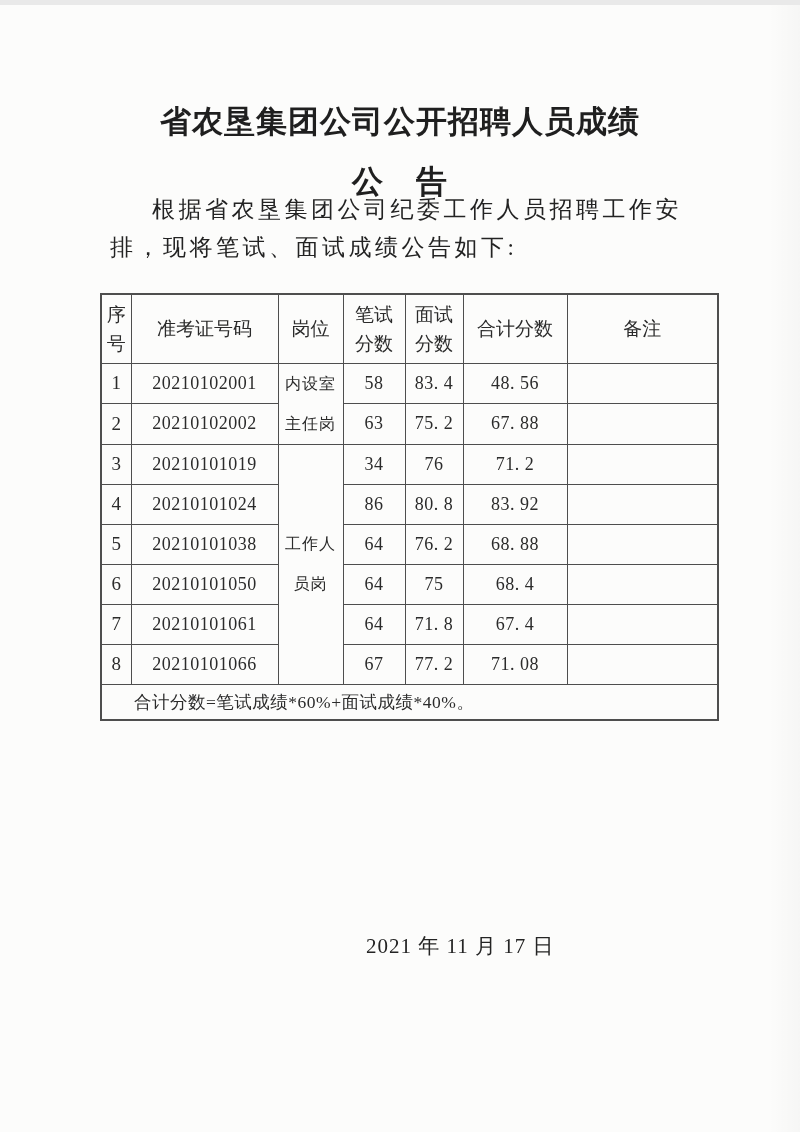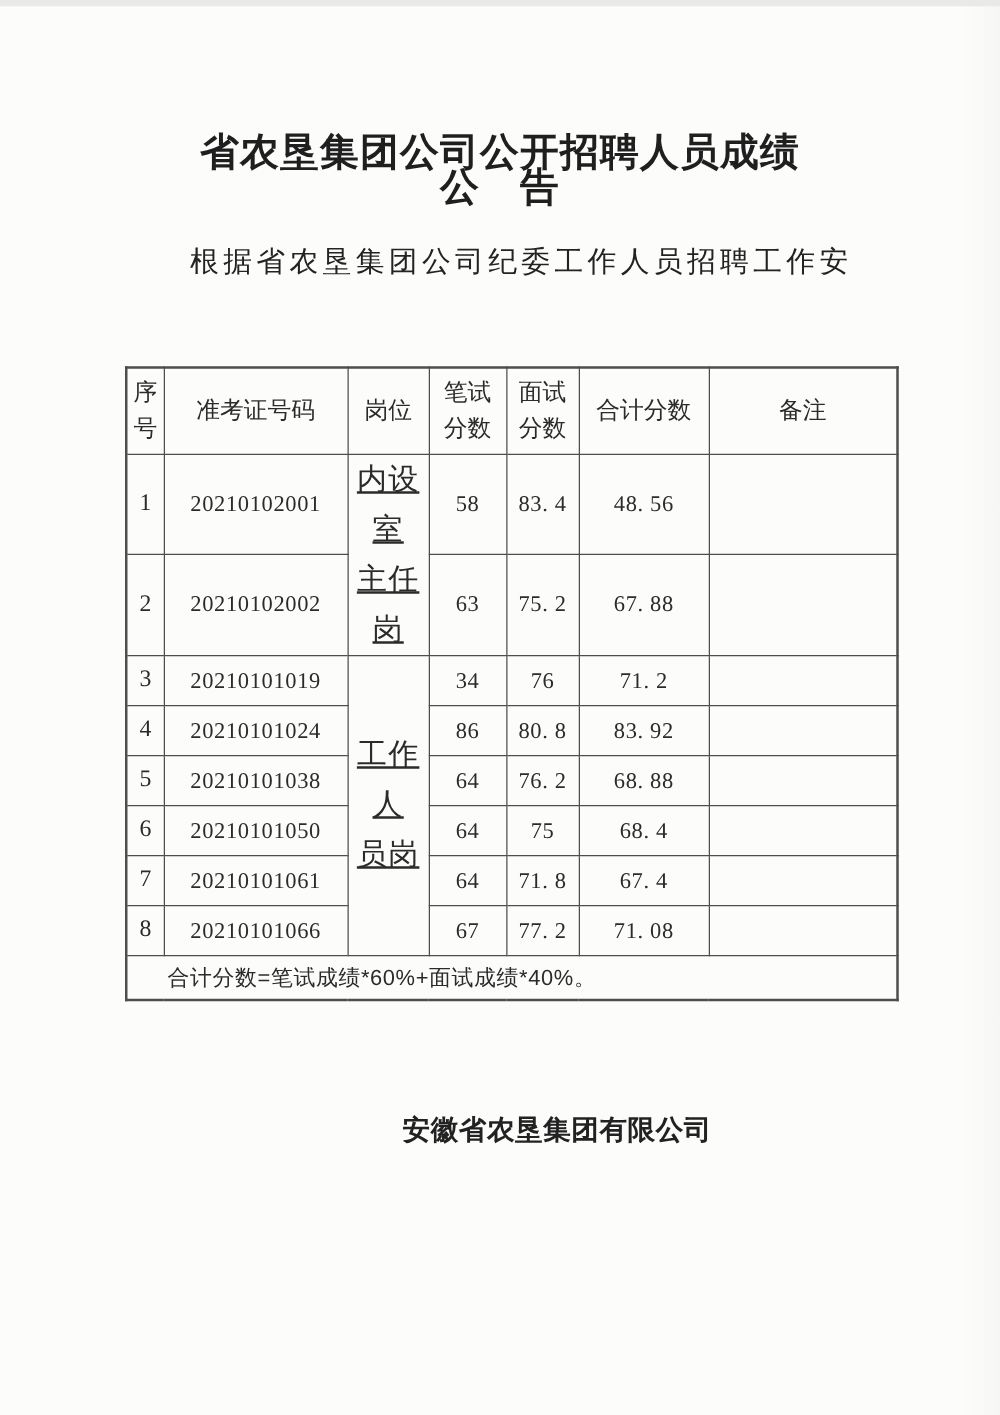--- a/index.html
+++ b/index.html
@@ -22,21 +22,21 @@
     left: 0;
     width: 100%;
     text-align: center;
     font-size: 31px;
     font-weight: 600;
     letter-spacing: 1px;
     color: #1f1f1f;
     font-family: "Liberation Serif", "DejaVu Serif", serif;
   }
   .doc-title.line1 { top: 96px; }
-  .doc-title.line2 { top: 124px; }
+  .doc-title.line2 { top: 156px; }
 
   .intro-line {
     position: absolute;
     font-size: 23px;
     letter-spacing: 3.5px;
     color: #232323;
     white-space: nowrap;
     font-family: Liberation Serif, serif;
   }
   .intro-line.line1 { top: 189px; left: 152px; }
@@ -75,31 +75,30 @@
     color: #2b2b2b;
   }
   .id-num, .score {
     font-size: 18px;
     color: #2b2b2b;
     letter-spacing: 0.5px;
     white-space: nowrap;
   }
   .pos-cell {
     font-family: "Liberation Sans", "DejaVu Sans", sans-serif;
-    font-size: 24px;
+    font-size: 16px;
     font-weight: 600;
     color: #2b2b2b;
     line-height: 40px;
     letter-spacing: 1px;
-    text-decoration: underline;
   }
   .note-cell {
     text-align: left !important;
     padding-left: 32px !important;
-    font-family: Liberation Sans, sans-serif;
+    font-family: Liberation Serif, serif;
     font-size: 17.5px;
     font-weight: 600;
     color: #2b2b2b;
     letter-spacing: 0.5px;
   }
 
   .signature {
     position: absolute;
     top: 884px;
     left: 322px;
@@ -123,20 +122,21 @@
 </style>
 </head>
 <body>
 
 <div class="page">
 
   <div class="doc-title line1">省农垦集团公司公开招聘人员成绩</div>
   <div class="doc-title line2">公　告</div>
 
   <div class="intro-line line1">根据省农垦集团公司纪委工作人员招聘工作安</div>
+  <div class="intro-line line2">排，现将笔试、面试成绩公告如下:</div>
 
   <table class="score-table">
     <colgroup>
       <col style="width:30px">
       <col style="width:147px">
       <col style="width:65px">
       <col style="width:62px">
       <col style="width:58px">
       <col style="width:104px">
       <col style="width:151px">
@@ -241,15 +241,15 @@
       <td class="score">71. 08</td>
       <td></td>
     </tr>
 
     <tr class="note-row">
       <td class="note-cell" colspan="7">合计分数=笔试成绩*60%+面试成绩*40%。</td>
     </tr>
   </tbody>
     </table>
 
-  <div class="signature">安徽省农垦集团有限公司</div>
+  <div class="doc-date">2021 年 11 月 17 日</div>
 
 </div>
 
 </body></html>

